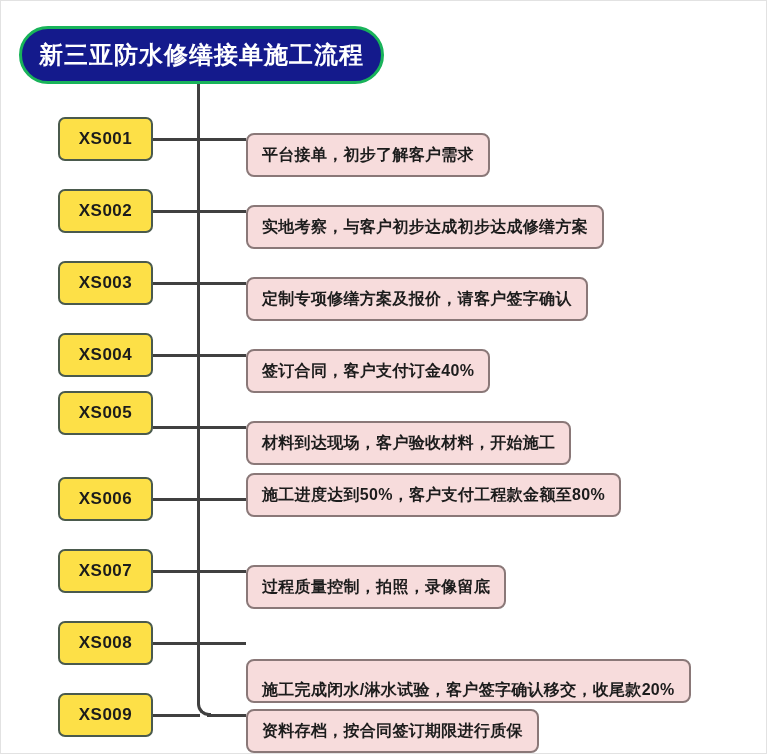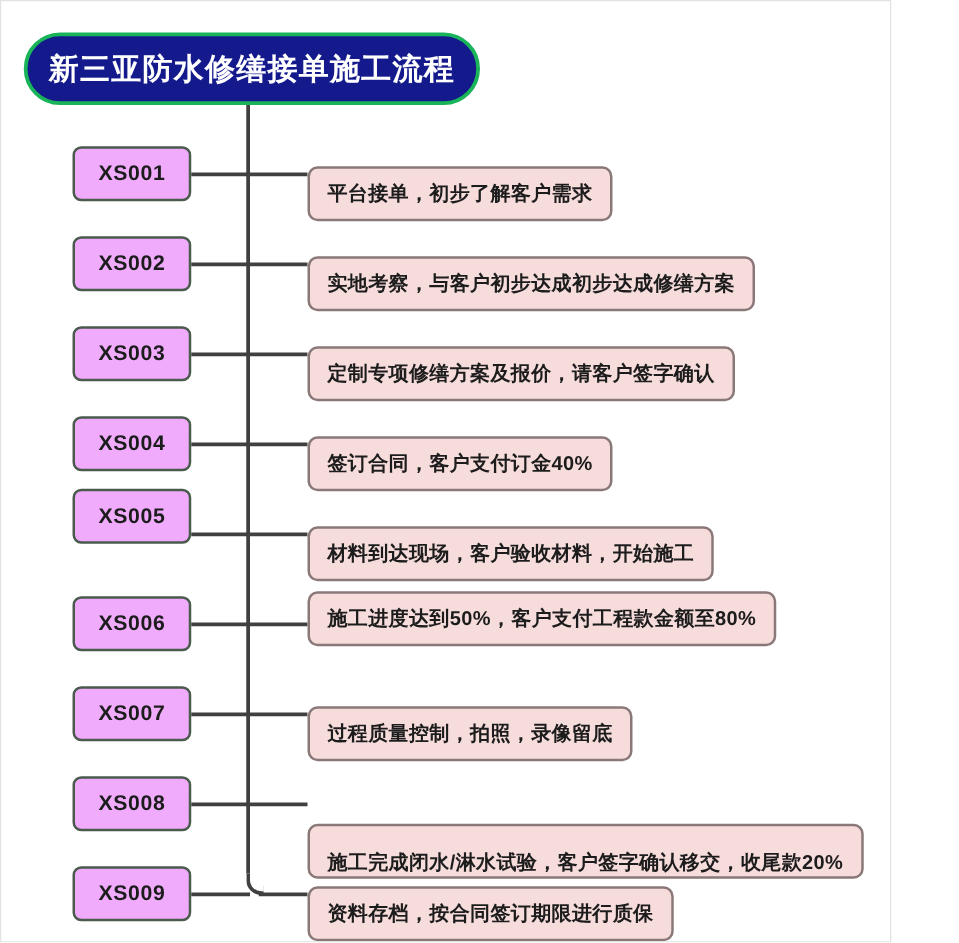--- a/index.html
+++ b/index.html
@@ -5,21 +5,21 @@
   html, body {
     margin: 0;
     padding: 0;
     background: #ffffff;
   }
   body {
     font-family: "Liberation Sans", "DejaVu Sans", sans-serif;
   }
   #canvas {
     position: relative;
-    width: 713px;
+    width: 767px;
     height: 754px;
     background: #ffffff;
     border: 1px solid #e2e2e2;
     box-sizing: border-box;
     overflow: hidden;
   }
 
   
   #title-box {
     position: absolute;
@@ -73,21 +73,21 @@
 
   
   .row { position: absolute; left: 0; top: 0; width: 100%; height: 0; }
 
   .code-box {
     position: absolute;
     left: 57px;
     width: 95px;
     height: 44px;
     box-sizing: border-box;
-    background: #f0abfc;
+    background: #fde047;
     border: 2px solid #4a5a4d;
     border-radius: 7px;
     display: flex;
     align-items: center;
     justify-content: center;
   }
   .code-label {
     color: #1c1c1c;
     font-size: 17px;
     font-weight: bold;

